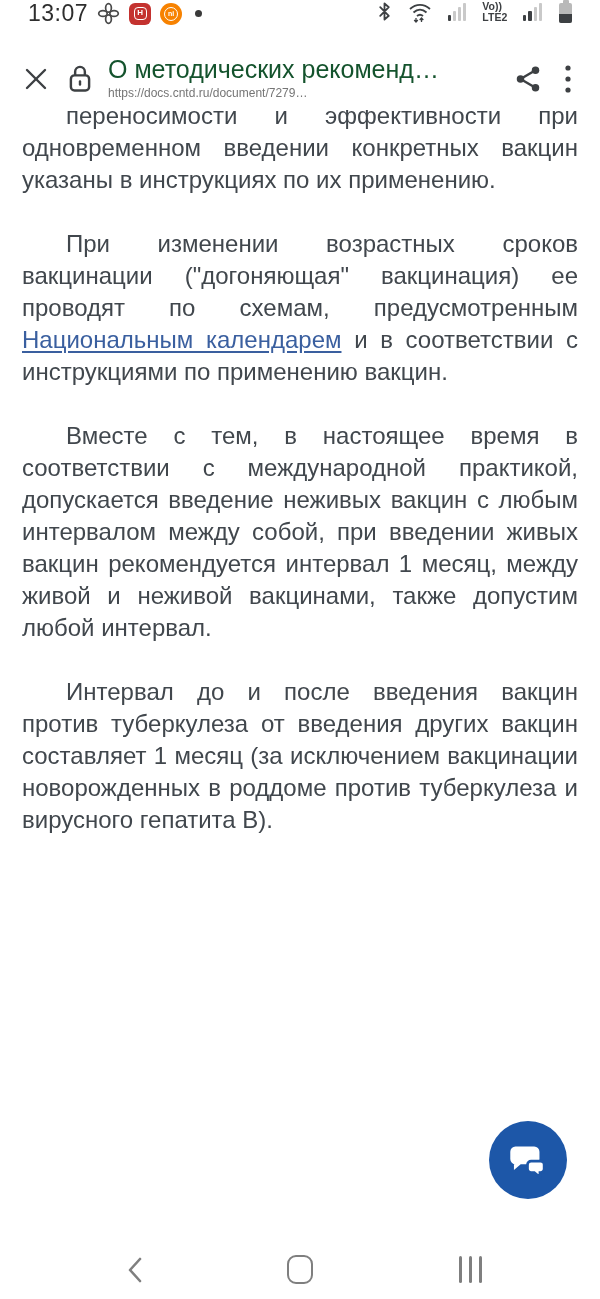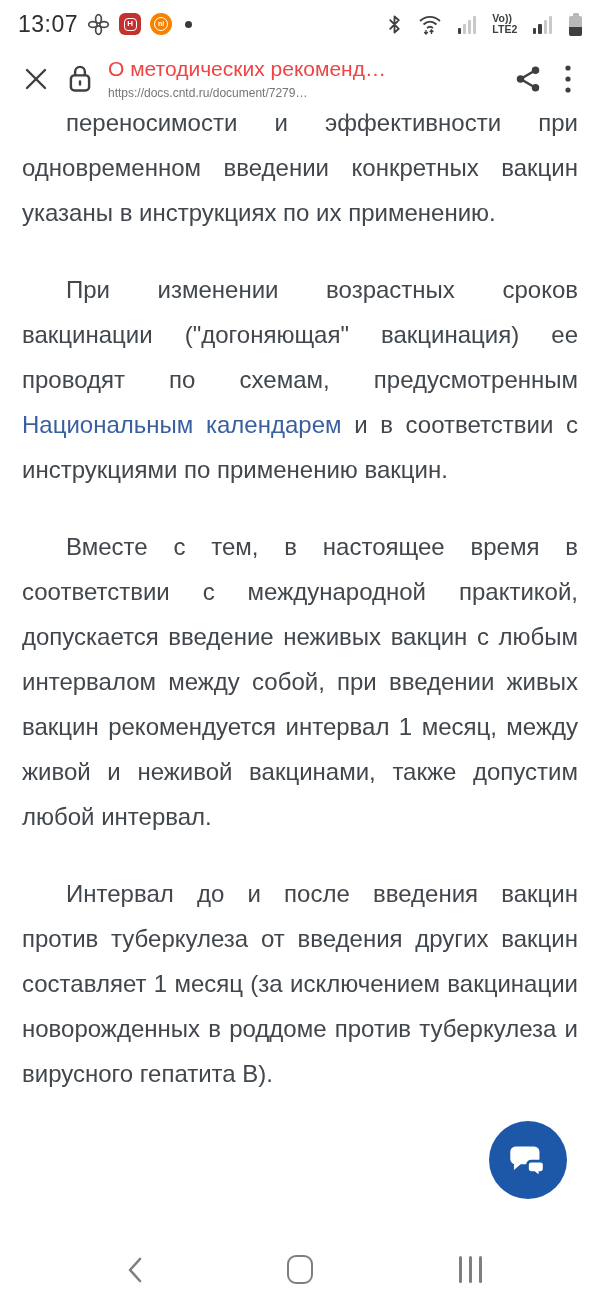--- a/index.html
+++ b/index.html
@@ -6,22 +6,22 @@
   html,body { background:#e8e8e8; }
   body { font-family:"Liberation Sans","DejaVu Sans",sans-serif; }
   .screen {
     position:relative; width:600px; height:1299px; margin:0 auto;
     background:#ffffff; overflow:hidden;
   }
 
   
   .status-bar {
     position:absolute; top:0; left:0; right:0; height:48px;
-    display:flex; align-items:center; justify-content:space-between;
-    padding:0 18px; color:#2e2e2e;
+    display:flex; align-items:flex-start; justify-content:space-between;
+    padding:0 28px; color:#2e2e2e;
   }
   .sb-left { display:flex; align-items:center; gap:9px; }
   .sb-right { display:flex; align-items:center; gap:15px; }
   .sb-time { font-size:23px; color:#2e2e2e; letter-spacing:0.5px; }
   .app-badge-red {
     width:22px; height:22px; border-radius:6px; background:#c4322f;
     display:flex; align-items:center; justify-content:center;
   }
   .app-badge-red .inner {
     width:13px; height:13px; border:1.6px solid #fff; border-radius:4px;
@@ -47,36 +47,36 @@
 
   
   .toolbar {
     position:absolute; top:48px; left:0; right:0; height:62px;
     background:#fff; display:flex; align-items:center; padding:0 14px;
     z-index:4;
   }
   .tb-btn { display:flex; align-items:center; justify-content:center; width:44px; height:48px; }
   .tb-titles { flex:1; min-width:0; padding:0 8px 0 6px; }
   .tb-title {
-    font-size:21px; color:#ef4444; white-space:nowrap; overflow:hidden;
+    font-size:25px; color:#14532d; white-space:nowrap; overflow:hidden;
     line-height:28px;
   }
   .tb-url { font-size:12px; color:#757575; white-space:nowrap; overflow:hidden; line-height:20px; }
 
   
   .content {
     position:absolute; top:110px; left:0; right:0; bottom:59px;
     overflow:hidden; padding:0 22px; background:#fff;
   }
   .content p {
-    font-size:24px; line-height:45px; color:#41474d;
+    font-size:24px; line-height:32px; color:#41474d;
     text-align:justify; text-indent:44px; margin:32px 0 0 0;
   }
   .content p:first-child { margin-top:-10px; }
-  .doc-link { color:#3a5f9f; text-underline-offset:3px; cursor:pointer; }
+  .doc-link { color:#3a5f9f; text-decoration:underline; text-underline-offset:3px; cursor:pointer; }
 
   
   .chat-fab {
     position:absolute; left:489px; top:1121px; width:78px; height:78px;
     border-radius:50%; background:#1d57a8; z-index:6;
     display:flex; align-items:center; justify-content:center;
   }
 
   
   .nav-bar {

